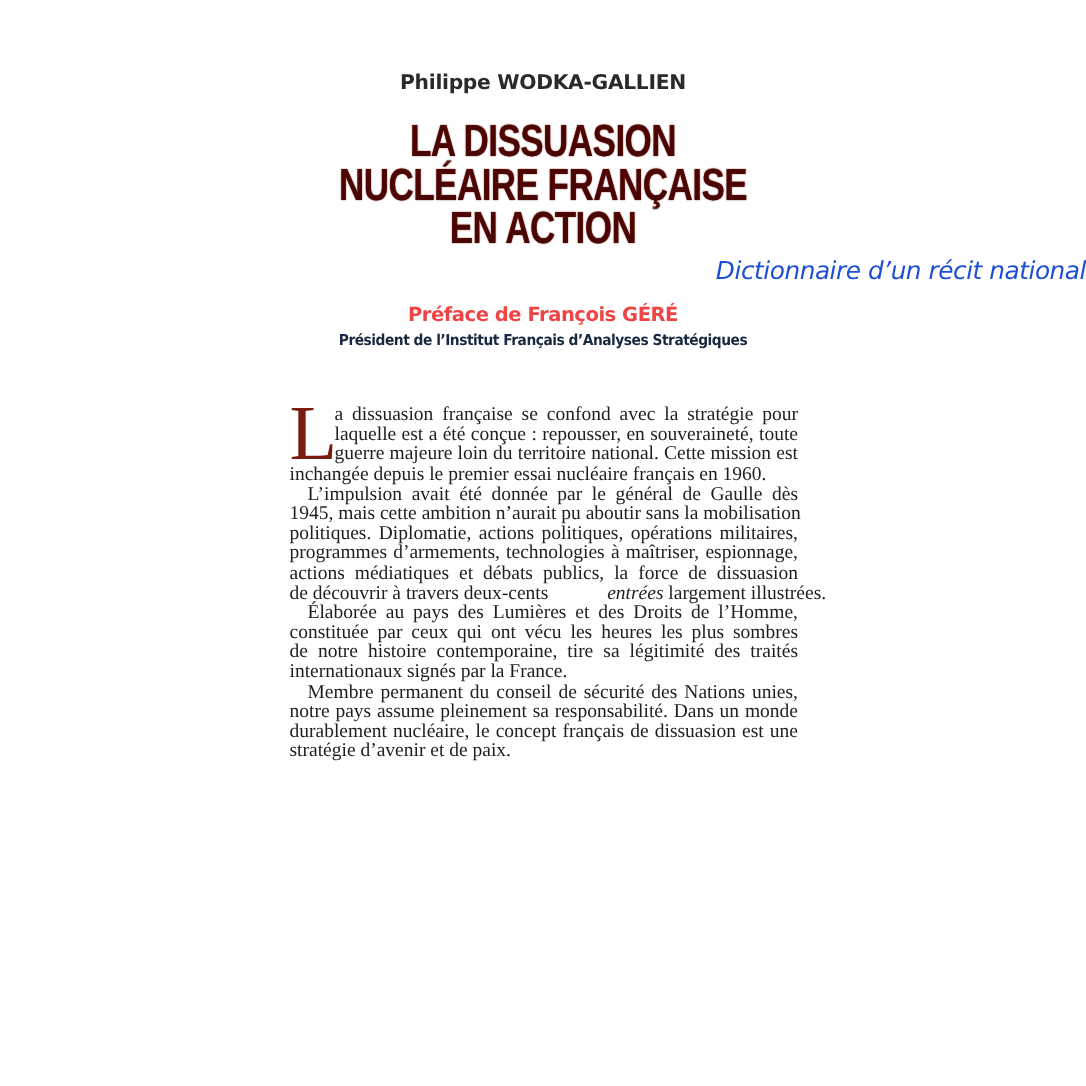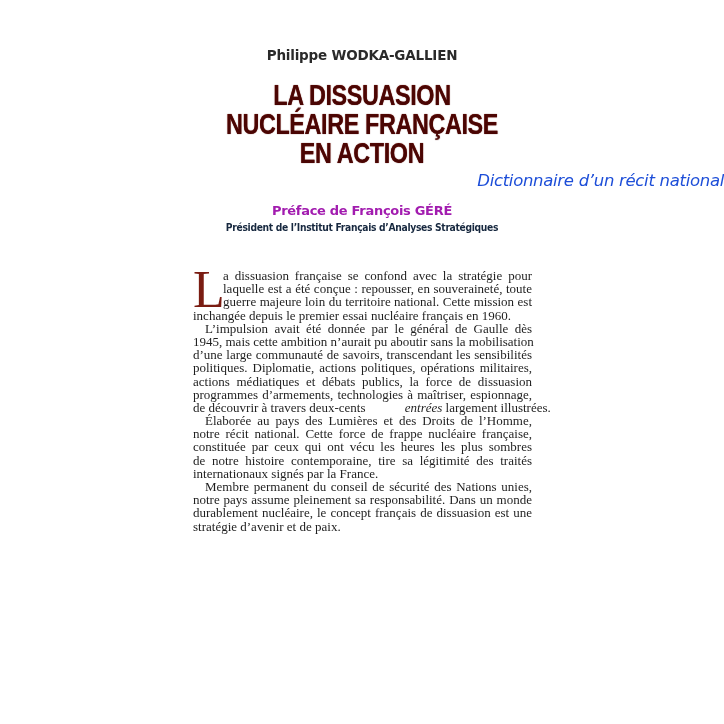--- a/index.html
+++ b/index.html
@@ -64,21 +64,21 @@
       letter-spacing: -0.3px;
     }
     .preface {
       position: absolute;
       left: 0; width: 724px;
       top: 203px;
       text-align: center;
       font-family: "DejaVu Sans", sans-serif;
       font-weight: bold;
       font-size: 13px;
-      color: #a21caf;
+      color: #ef4444;
       letter-spacing: -0.3px;
     }
     .preface-role {
       position: absolute;
       left: 0; width: 724px;
       top: 222px;
       text-align: center;
       font-family: "DejaVu Sans", sans-serif;
       font-weight: bold;
       font-size: 10px;
@@ -143,30 +143,28 @@
     <div>
       <span class="line indent-cap">a dissuasion française se confond avec la stratégie pour</span>
       <span class="line indent-cap">laquelle est a été conçue : repousser, en souveraineté, toute</span>
       <span class="line indent-cap">guerre majeure loin du territoire national. Cette mission est</span>
       <span class="line last">inchangée depuis le premier essai nucléaire français en 1960.</span>
     </div>
 
     <div>
       <span class="line indent">L’impulsion avait été donnée par le général de Gaulle dès</span>
       <span class="line">1945, mais cette ambition n’aurait pu aboutir sans la mobilisation</span>
-      <span class="line">d’une large communauté de savoirs, transcendant les sensibilités</span>
       <span class="line">politiques. Diplomatie, actions politiques, opérations militaires,</span>
+      <span class="line">programmes d’armements, technologies à maîtriser, espionnage,</span>
       <span class="line">actions médiatiques et débats publics, la force de dissuasion</span>
-      <span class="line">programmes d’armements, technologies à maîtriser, espionnage,</span>
       <span class="line last"><span>de découvrir à travers deux-cents</span> <span class="it">entrées</span> <span>largement illustrées.</span></span>
     </div>
 
     <div>
       <span class="line indent">Élaborée au pays des Lumières et des Droits de l’Homme,</span>
-      <span class="line">notre récit national. Cette force de frappe nucléaire française,</span>
       <span class="line">constituée par ceux qui ont vécu les heures les plus sombres</span>
       <span class="line">de notre histoire contemporaine, tire sa légitimité des traités</span>
       <span class="line last">internationaux signés par la France.</span>
     </div>
 
     <div>
       <span class="line indent">Membre permanent du conseil de sécurité des Nations unies,</span>
       <span class="line">notre pays assume pleinement sa responsabilité. Dans un monde</span>
       <span class="line">durablement nucléaire, le concept français de dissuasion est une</span>
       <span class="line last">stratégie d’avenir et de paix.</span>

